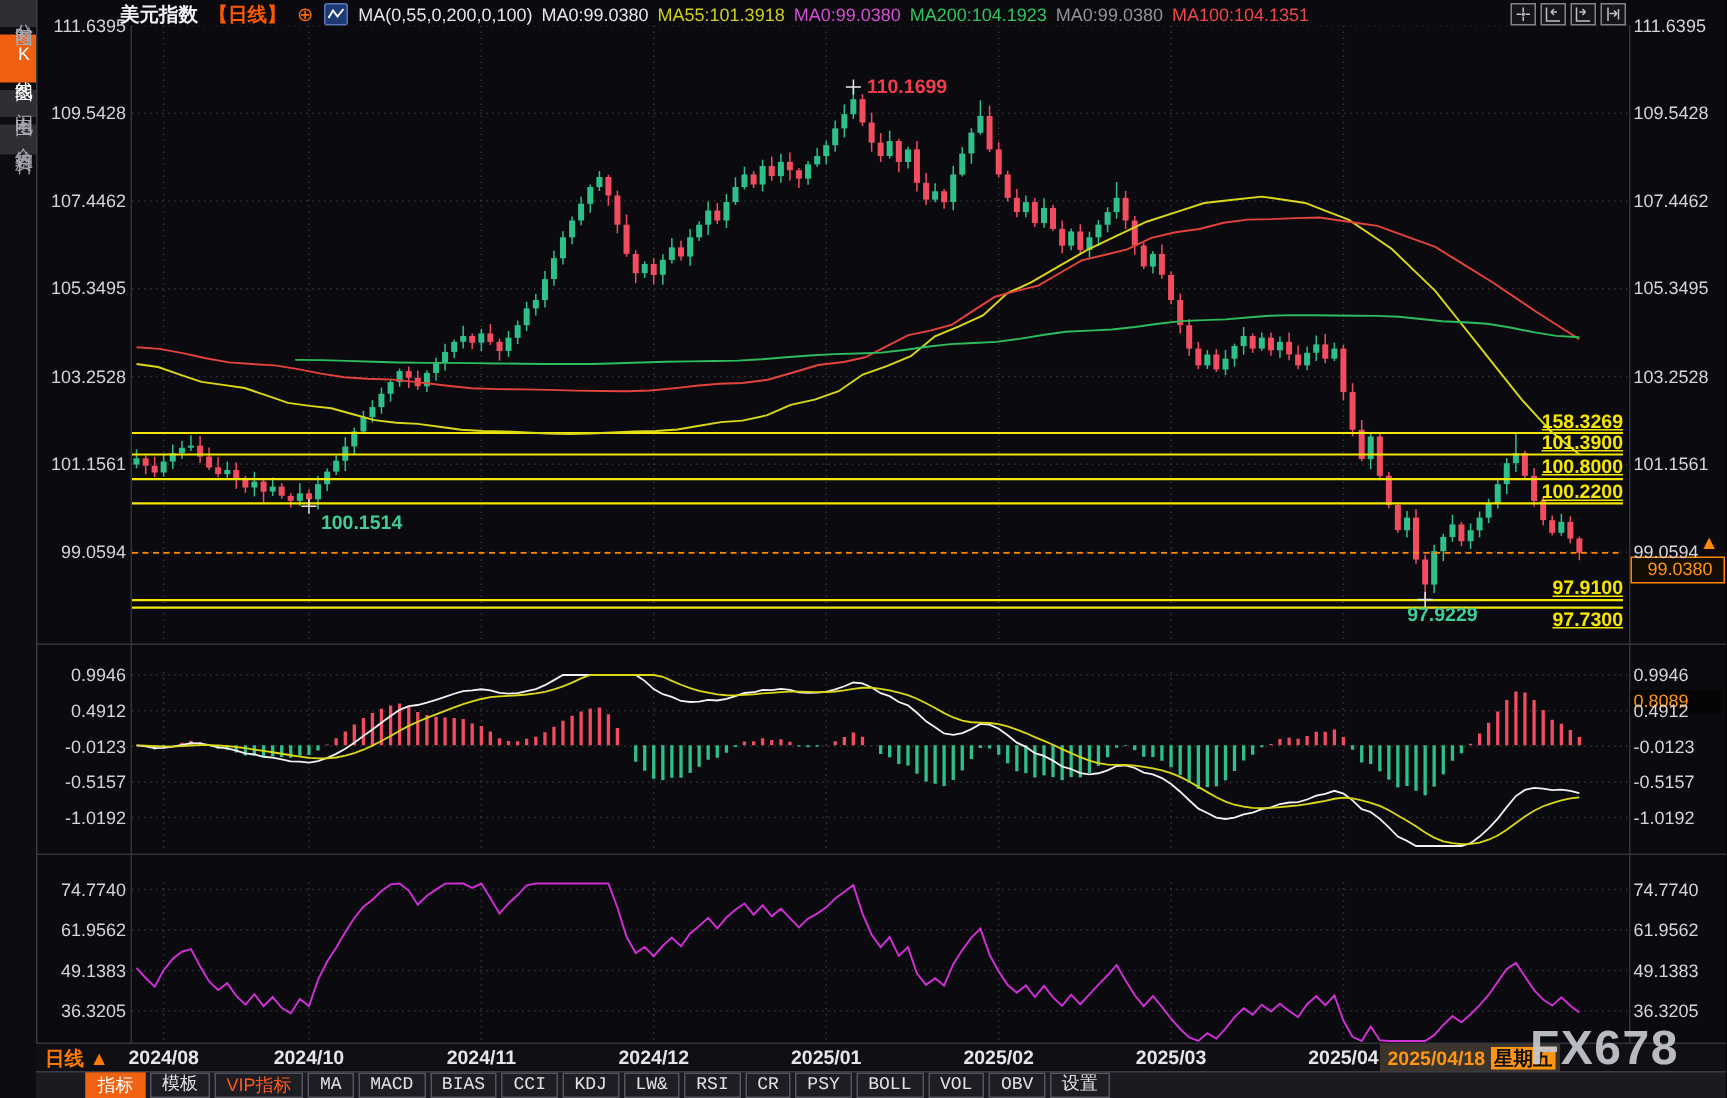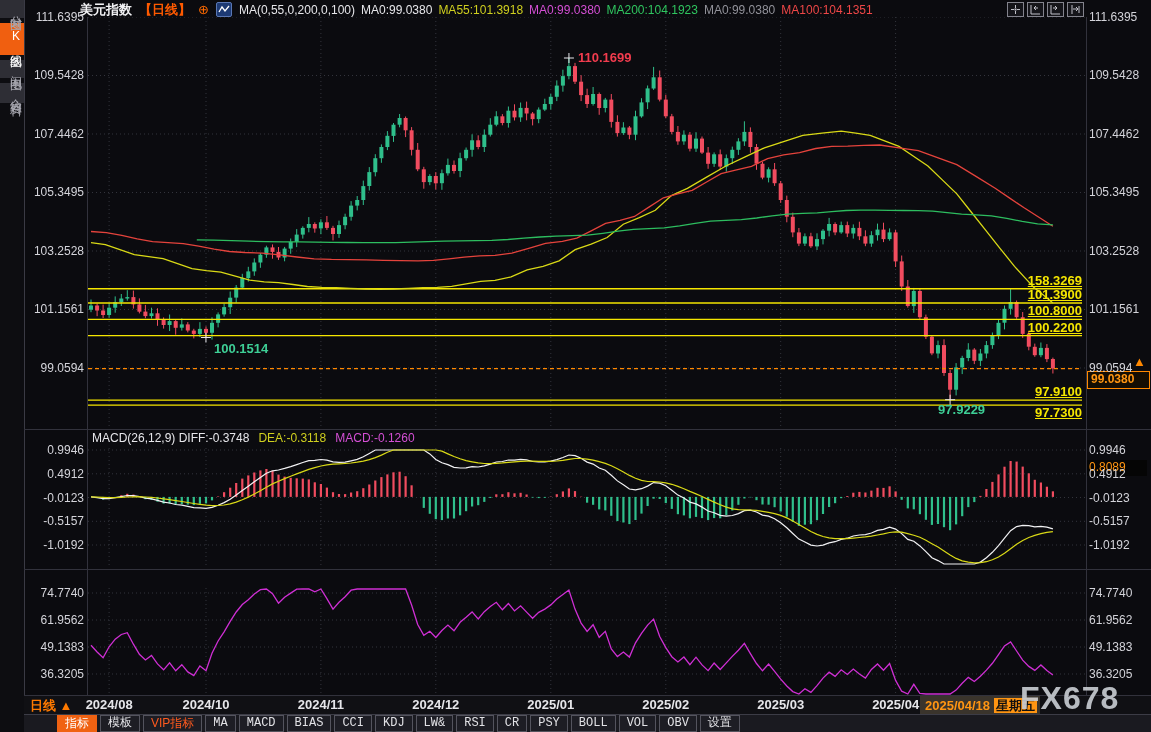--- a/index.html
+++ b/index.html
@@ -29,21 +29,21 @@
   .ax.r{left:1089px;width:62px;text-align:left;}
   .sup-label{position:absolute;left:903px;width:179px;text-align:right;font-size:13px;font-weight:bold;
              color:#f5e600;text-decoration:underline;line-height:14px;}
   
   .pane-header{position:absolute;left:92px;font-size:12px;display:flex;gap:9px;white-space:nowrap;}
   
   .hsep{position:absolute;left:24px;width:1127px;height:1px;background:#32323c;}
   .vline{position:absolute;width:1px;background:#32323c;}
   
   #current-price-box{position:absolute;left:1087px;top:371px;width:58px;height:15px;border:1px solid #ff8800;
-                     background:#140d03;color:#ff9512;font-size:12px;font-weight:bold;text-align:left;
+                     background:#140d03;color:#ff9512;font-size:12px;font-weight:normal;text-align:center;
                      padding:1px 0 0 3px;line-height:13px;}
   #latest-arrow{position:absolute;left:1133px;top:354px;color:#ff8800;font-size:13px;cursor:pointer;}
   #macd-last-box{position:absolute;left:1087px;top:460px;width:58px;height:15px;background:#050505;
                  color:#ff9512;font-size:12px;padding:1px 0 0 2px;line-height:13px;}
   
   #date-row{position:absolute;left:24px;top:696px;width:1127px;height:18px;background:#101014;}
   #period-selector{position:absolute;left:6px;top:1px;color:#ff7a00;font-weight:bold;font-size:13px;cursor:pointer;}
   .date-label{position:absolute;top:1px;width:90px;margin-left:-45px;text-align:center;
               color:#e6e6ea;font-weight:bold;font-size:13px;}
   #current-date-box{position:absolute;left:896px;top:0px;height:17px;background:#3a342c;color:#ff9512;
@@ -657,25 +657,20 @@
       <line x1="118.0" y1="0" x2="118.0" y2="107" stroke="#33343c" stroke-dasharray="1 3"></line>
       <line x1="232.9" y1="0" x2="232.9" y2="107" stroke="#33343c" stroke-dasharray="1 3"></line>
       <line x1="347.8" y1="0" x2="347.8" y2="107" stroke="#33343c" stroke-dasharray="1 3"></line>
       <line x1="462.8" y1="0" x2="462.8" y2="107" stroke="#33343c" stroke-dasharray="1 3"></line>
       <line x1="577.8" y1="0" x2="577.8" y2="107" stroke="#33343c" stroke-dasharray="1 3"></line>
       <line x1="692.7" y1="0" x2="692.7" y2="107" stroke="#33343c" stroke-dasharray="1 3"></line>
       <line x1="807.6" y1="0" x2="807.6" y2="107" stroke="#33343c" stroke-dasharray="1 3"></line>
       <polyline points="3.0,57.2 9.1,64.0 15.1,69.8 21.1,58.8 27.2,51.2 33.3,46.5 39.3,44.7 45.4,56.2 51.4,66.3 57.4,72.0 63.5,67.4 69.5,75.9 75.6,81.8 81.6,74.8 87.7,82.8 93.8,76.7 99.8,83.9 105.8,87.6 111.9,78.0 118.0,82.7 124.0,65.2 130.1,53.0 136.1,43.8 142.2,33.4 148.2,24.0 154.3,16.5 160.3,11.8 166.3,6.0 172.4,1.6 178.4,1.0 184.5,5.7 190.5,15.2 196.6,9.2 202.7,5.1 208.7,1.1 214.8,1.0 220.8,1.0 226.8,3.9 232.9,1.0 238.9,10.6 245.0,21.1 251.0,14.3 257.1,8.7 263.1,2.2 269.2,1.0 275.3,1.0 281.3,1.0 287.3,1.0 293.4,1.0 299.4,1.0 305.5,1.0 311.6,1.0 317.6,1.0 323.6,17.0 329.7,36.5 335.8,47.4 341.8,43.3 347.8,49.5 353.9,42.5 359.9,37.1 366.0,42.8 372.1,34.3 378.1,29.3 384.1,23.9 390.2,30.9 396.3,23.7 402.3,18.5 408.3,14.3 414.4,21.8 420.4,15.5 426.5,22.9 432.6,17.8 438.6,24.1 444.6,30.3 450.7,24.4 456.8,21.1 462.8,16.9 468.8,11.0 474.9,6.5 480.9,2.1 487.0,21.1 493.1,35.1 499.1,43.5 505.1,36.7 511.2,49.3 517.3,43.4 523.3,61.0 529.4,68.6 535.4,64.1 541.4,69.1 547.5,54.8 553.5,45.4 559.6,37.1 565.6,31.1 571.7,48.5 577.8,59.6 583.8,68.7 589.9,73.9 595.9,69.0 601.9,76.7 608.0,69.2 614.0,76.9 620.1,82.6 626.1,75.1 632.2,81.5 638.3,74.9 644.3,68.4 650.4,62.2 656.4,55.4 662.4,65.6 668.5,75.5 674.5,82.8 680.6,76.0 686.6,83.3 692.7,91.1 698.8,98.0 704.8,103.6 710.9,106.0 716.9,100.8 722.9,104.4 729.0,97.7 735.0,90.1 741.1,84.2 747.1,88.4 753.2,81.8 759.3,86.4 765.3,81.1 771.4,86.0 777.4,90.0 783.4,81.5 789.5,76.0 795.5,82.2 801.6,75.5 807.6,92.4 813.7,103.2 819.8,106.0 825.8,96.3 831.9,105.5 837.9,106.0 843.9,106.0 850.0,106.0 856.0,106.0 862.1,106.0 868.1,102.1 874.2,95.3 880.3,89.4 886.3,93.5 892.4,88.2 898.4,82.1 904.4,75.3 910.5,66.6 916.5,57.9 922.6,53.9 928.6,63.0 934.7,72.1 940.8,78.4 946.8,82.4 952.9,76.9 958.9,82.5 964.9,87.0" fill="none" stroke="#cf2fd4" stroke-width="1.3"></polyline>
     </svg>
 
-  <div class="pane-header" id="macd-header" style="top:431px;">
-      <span style="color: rgb(230, 230, 234);">MACD(26,12,9) DIFF:-0.3748</span>
-      <span style="color: rgb(207, 207, 31);">DEA:-0.3118</span>
-      <span style="color: rgb(212, 79, 212);">MACD:-0.1260</span>
-    </div>
 
   <div id="current-price-box">99.0380</div>
   <div id="latest-arrow">▲</div>
   <div id="macd-last-box">0.8089</div>
 
   <div id="date-row">
     <span id="period-selector">日线 ▲</span>
     <span id="current-date-box">
       <span>2025/04/18</span><span class="wd">星期五</span>
     </span>

